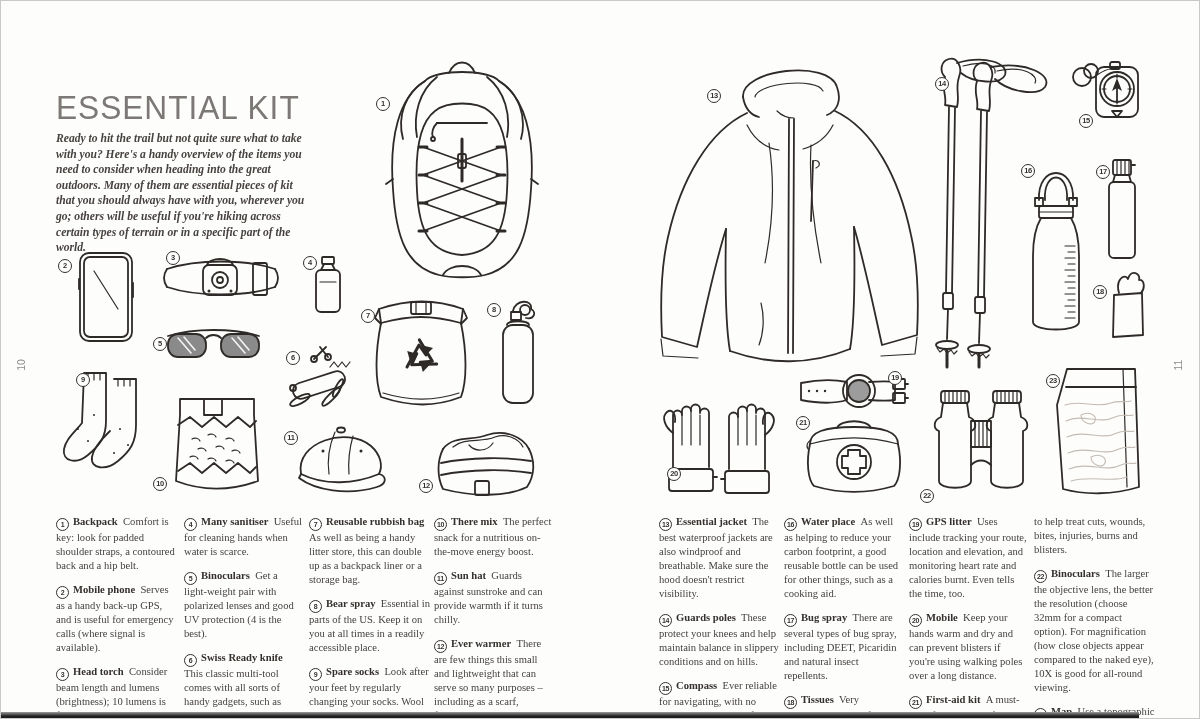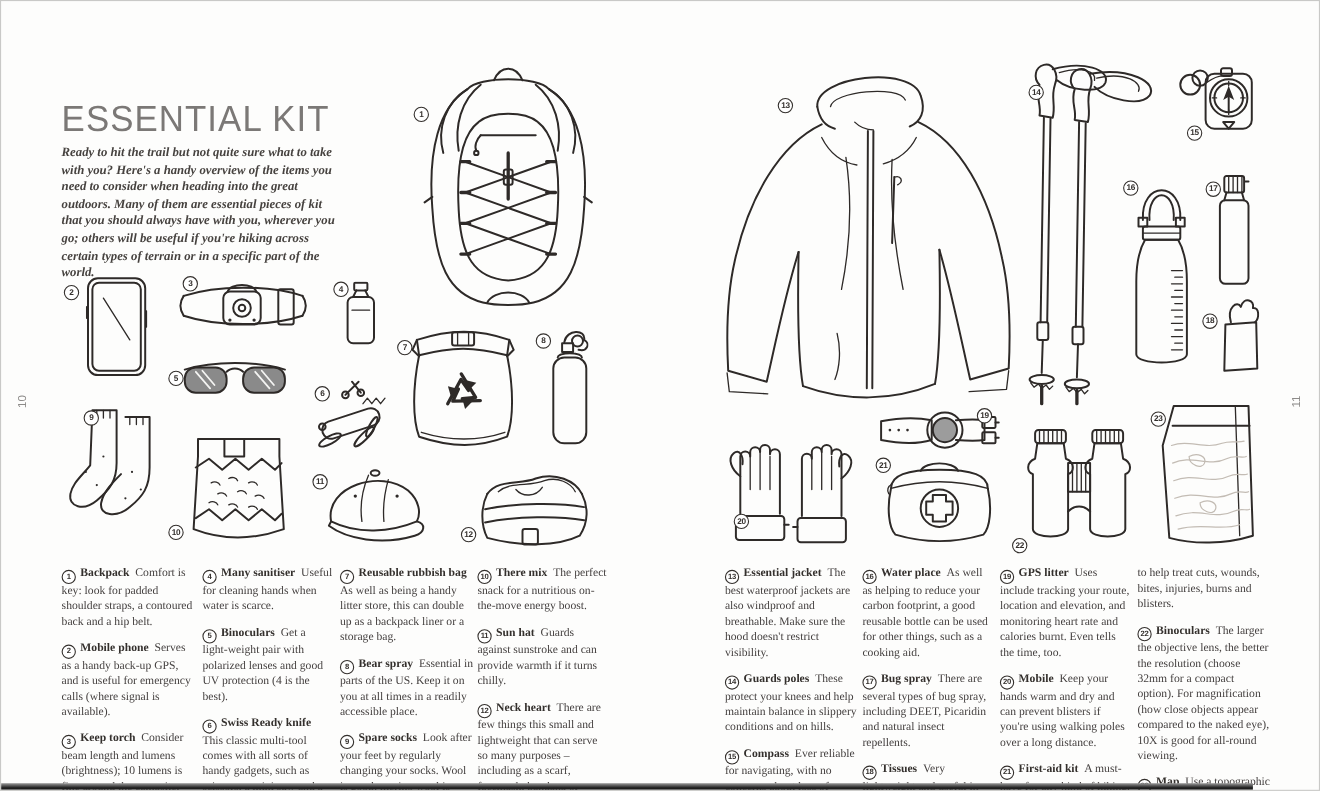--- a/index.html
+++ b/index.html
@@ -386,36 +386,36 @@
   <span class="fbadge" style="left:1092px;top:284px">18</span>
   <span class="fbadge" style="left:887px;top:370px">19</span>
   <span class="fbadge" style="left:666px;top:466px">20</span>
   <span class="fbadge" style="left:795px;top:415px">21</span>
   <span class="fbadge" style="left:919px;top:488px">22</span>
   <span class="fbadge" style="left:1045px;top:373px">23</span>
 
   <div class="col" style="left:55px;top:514px;width:120px">
       <p class="entry"><span class="badge">1</span><span class="iname">Backpack </span>Comfort is key: look for padded shoulder straps, a contoured back and a hip belt.</p>
       <p class="entry"><span class="badge">2</span><span class="iname">Mobile phone </span>Serves as a handy back-up GPS, and is useful for emergency calls (where signal is available).</p>
-      <p class="entry"><span class="badge">3</span><span class="iname">Keep torch </span>Consider beam length and lumens (brightness); 10 lumens is fine around the campsite, but you'll need 300 lumens for navigating at night.</p>
+      <p class="entry"><span class="badge">3</span><span class="iname">Head torch </span>Consider beam length and lumens (brightness); 10 lumens is fine around the campsite, but you'll need 300 lumens for navigating at night.</p>
     </div>
   <div class="col" style="left:183px;top:514px;width:118px">
       <p class="entry"><span class="badge">4</span><span class="iname">Many sanitiser </span>Useful for cleaning hands when water is scarce.</p>
       <p class="entry"><span class="badge">5</span><span class="iname">Binoculars </span>Get a light-weight pair with polarized lenses and good UV protection (4 is the best).</p>
       <p class="entry"><span class="badge">6</span><span class="iname">Swiss Ready knife </span>This classic multi-tool comes with all sorts of handy gadgets, such as scissors, a mini saw and a bottle opener.</p>
     </div>
   <div class="col" style="left:308px;top:514px;width:122px">
       <p class="entry"><span class="badge">7</span><span class="iname">Reusable rubbish bag </span>As well as being a handy litter store, this can double up as a backpack liner or a storage bag.</p>
       <p class="entry"><span class="badge">8</span><span class="iname">Bear spray </span>Essential in parts of the US. Keep it on you at all times in a readily accessible place.</p>
       <p class="entry"><span class="badge">9</span><span class="iname">Spare socks </span>Look after your feet by regularly changing your socks. Wool is good; merino wool is even better.</p>
     </div>
   <div class="col" style="left:433px;top:514px;width:118px">
       <p class="entry"><span class="badge">10</span><span class="iname">There mix </span>The perfect snack for a nutritious on-the-move energy boost.</p>
       <p class="entry"><span class="badge">11</span><span class="iname">Sun hat </span>Guards against sunstroke and can provide warmth if it turns chilly.</p>
-      <p class="entry"><span class="badge">12</span><span class="iname">Neck heart </span>There are few things this small and lightweight that can serve so many purposes – including as a scarf, facemask, bandana or headband.</p>
+      <p class="entry"><span class="badge">12</span><span class="iname">Ever warmer </span>There are few things this small and lightweight that can serve so many purposes – including as a scarf, facemask, bandana or headband.</p>
     </div>
   <div class="col" style="left:658px;top:514px;width:120px">
       <p class="entry"><span class="badge">13</span><span class="iname">Essential jacket </span>The best waterproof jackets are also windproof and breathable. Make sure the hood doesn't restrict visibility.</p>
       <p class="entry"><span class="badge">14</span><span class="iname">Guards poles </span>These protect your knees and help maintain balance in slippery conditions and on hills.</p>
       <p class="entry"><span class="badge">15</span><span class="iname">Compass </span>Ever reliable for navigating, with no concerns about loss of battery or signal.</p>
     </div>
   <div class="col" style="left:783px;top:514px;width:120px">
       <p class="entry"><span class="badge">16</span><span class="iname">Water place </span>As well as helping to reduce your carbon footprint, a good reusable bottle can be used for other things, such as a cooking aid.</p>
       <p class="entry"><span class="badge">17</span><span class="iname">Bug spray </span>There are several types of bug spray, including DEET, Picaridin and natural insect repellents.</p>
       <p class="entry"><span class="badge">18</span><span class="iname">Tissues </span>Very lightweight and useful in many situations. Opt for biodegradable ones.</p>

